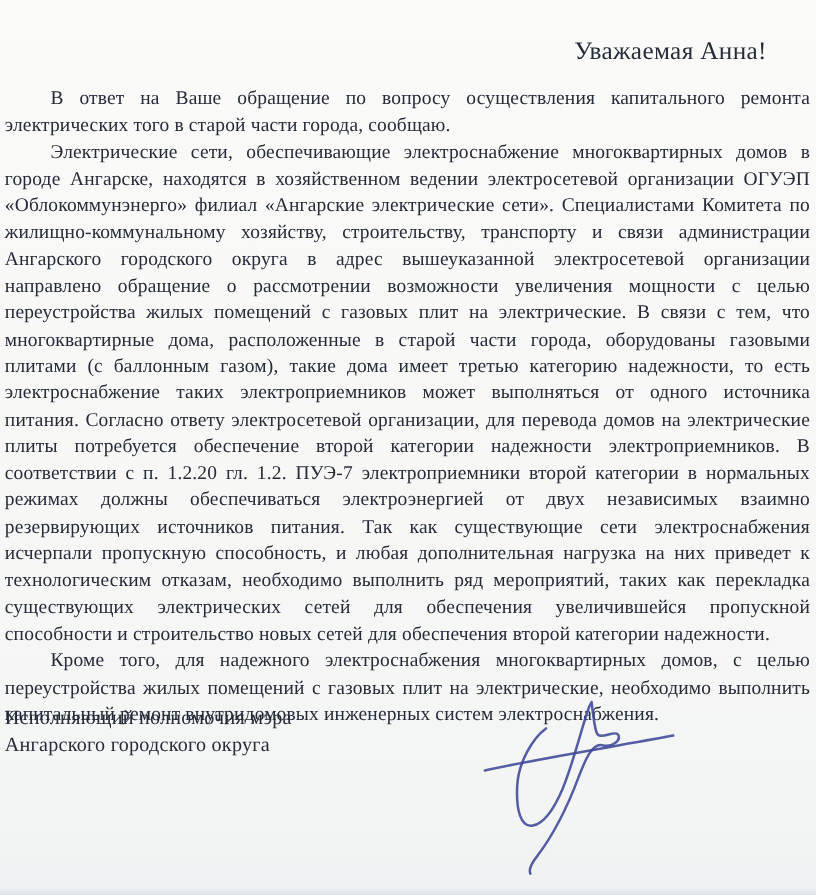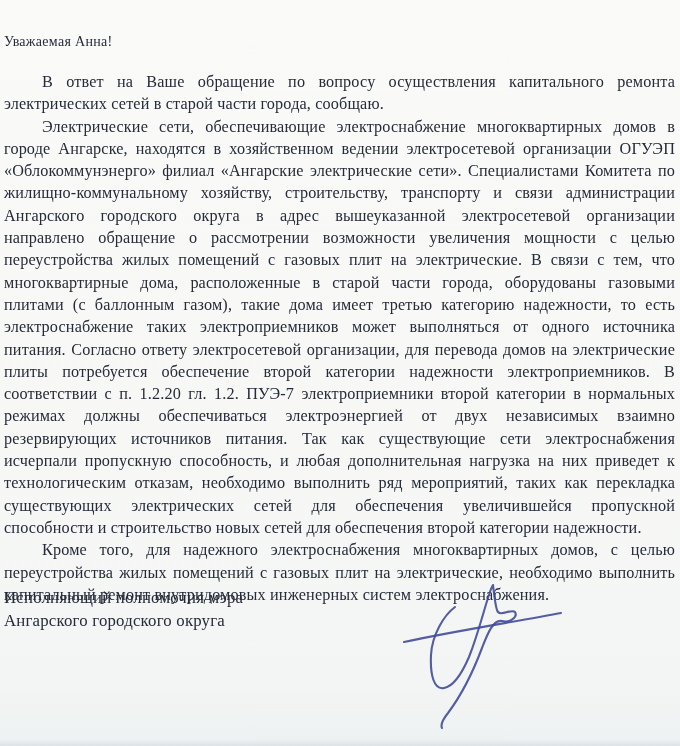--- a/index.html
+++ b/index.html
@@ -21,22 +21,22 @@
     background:linear-gradient(180deg,#fafbf9 0%, #f7f8f6 55%, #f3f5f4 92%, #eef1f2 100%);
     padding:32px 5px 0 4px;
   }
   .page::after{ 
     content:"";
     position:absolute;left:0;right:0;bottom:0;height:7px;
     background:linear-gradient(to bottom, rgba(176,188,200,0), rgba(176,188,200,.28));
     pointer-events:none;
   }
   .salutation{
-    text-align:left;
-    font-size:14px;
+    text-align:right;
+    font-size:21px;
     line-height:20px;
     margin-right:36px;      
     margin-bottom:19px;
     letter-spacing:.3px;
   }
   .body-text p{
     font-size:16.2px;
     line-height:22.3px;
     text-align:justify;
     text-indent:38px;
@@ -79,21 +79,21 @@
   }
 </style>
 </head>
 <body>
 
 <div class="page">
 
   <div class="salutation">Уважаемая Анна!</div>
 
   <div class="body-text">
-    <p>В ответ на Ваше обращение по вопросу осуществления капитального ремонта электрических сетей в старой части города, сообщаю.</p>
+    <p>В ответ на Ваше обращение по вопросу осуществления капитального ремонта электрических того в старой части города, сообщаю.</p>
     <p>Электрические сети, обеспечивающие электроснабжение многоквартирных домов в городе Ангарске, находятся в хозяйственном ведении электросетевой организации ОГУЭП «Облокоммунэнерго» филиал «Ангарские электрические сети». Специалистами Комитета по жилищно-коммунальному хозяйству, строительству, транспорту и связи администрации Ангарского городского округа в адрес вышеуказанной электросетевой организации направлено обращение о рассмотрении возможности увеличения мощности с целью переустройства жилых помещений с газовых плит на электрические. В связи с тем, что многоквартирные дома, расположенные в старой части города, оборудованы газовыми плитами (с баллонным газом), такие дома имеет третью категорию надежности, то есть электроснабжение таких электроприемников может выполняться от одного источника питания. Согласно ответу электросетевой организации, для перевода домов на электрические плиты потребуется обеспечение второй категории надежности электроприемников. В соответствии с п. 1.2.20 гл. 1.2. ПУЭ-7 электроприемники второй категории в нормальных режимах должны обеспечиваться электроэнергией от двух независимых взаимно резервирующих источников питания. Так как существующие сети электроснабжения исчерпали пропускную способность, и любая дополнительная нагрузка на них приведет к технологическим отказам, необходимо выполнить ряд мероприятий, таких как перекладка существующих электрических сетей для обеспечения увеличившейся пропускной способности и строительство новых сетей для обеспечения второй категории надежности.</p>
     <p>Кроме того, для надежного электроснабжения многоквартирных домов, с целью переустройства жилых помещений с газовых плит на электрические, необходимо выполнить капитальный ремонт внутридомовых инженерных систем электроснабжения.</p>
   </div>
 
   <div class="signoff-position">
     <div>Исполняющий полномочия мэра</div>
     <div>Ангарского городского округа</div>
   </div>
 
   <svg class="signature" viewBox="0 0 186 166" aria-hidden="true">

